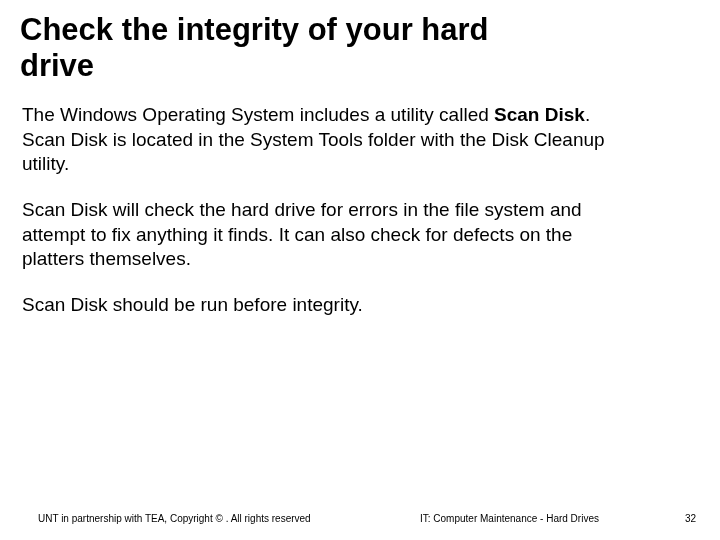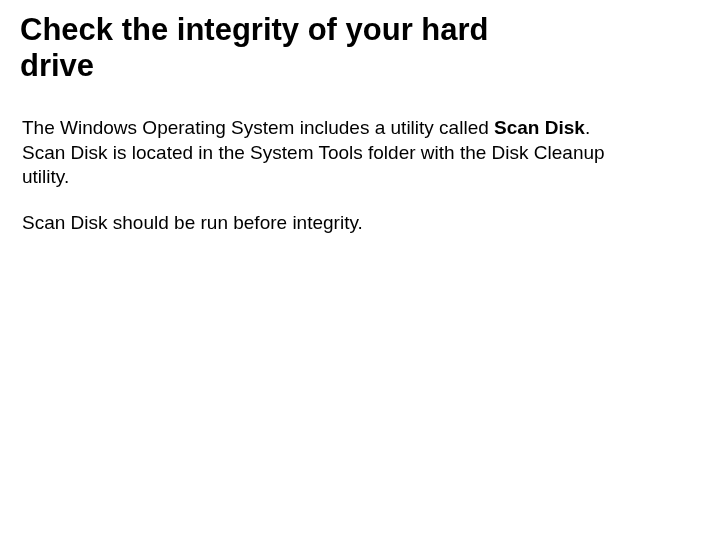--- a/index.html
+++ b/index.html
@@ -33,21 +33,21 @@
       line-height: 1.15;
       max-width: 480px;
     }
     .logo {
       width: 120px;
       height: 60px;
       margin-top: 4px;
       margin-right: 8px;
     }
     .content {
-      margin-top: 33px;
+      margin-top: 20px;
       padding-left: 2px;
     }
     .paragraph {
       font-size: 19px;
       color: #000;
       line-height: 1.28;
       margin-bottom: 22px;
       max-width: 590px;
     }
     .bold {
@@ -86,16 +86,22 @@
 
 <div class="slide">
   <div class="header">
     <h1 class="title">Check the integrity of your hard drive</h1>
   </div>
 
   <div class="content">
     <p class="paragraph">
       <span>The Windows Operating System includes a utility called </span><span class="bold">Scan Disk</span><span>.  Scan Disk is located in the System Tools folder with the Disk Cleanup utility.</span>
     </p>
+    <p class="paragraph">Scan Disk will check the hard drive for errors in the file system and attempt to fix anything it finds. It can also check for defects on the platters themselves.</p>
     <p class="paragraph">Scan Disk should be run before integrity.</p>
   </div>
 
+  <div class="footer">
+    <span class="footer-left">UNT in partnership with TEA, Copyright © . All rights reserved</span>
+    <span class="footer-center">IT: Computer Maintenance -  Hard Drives</span>
+    <span class="footer-right">32</span>
+  </div>
 </div>
 
 </body></html>

